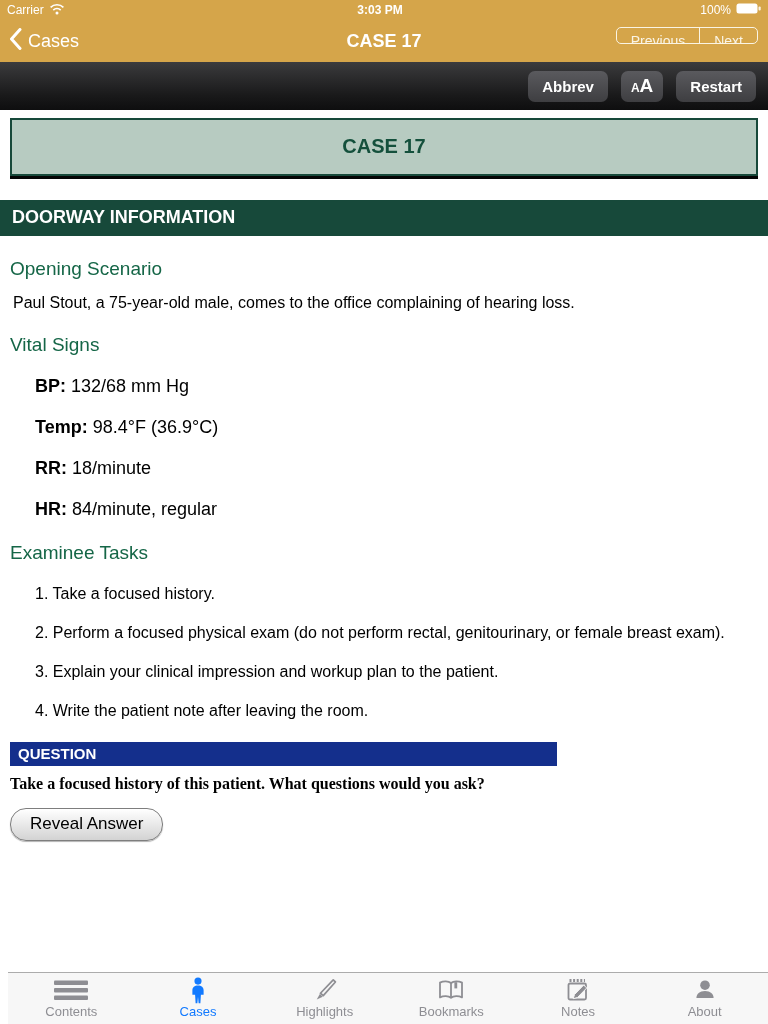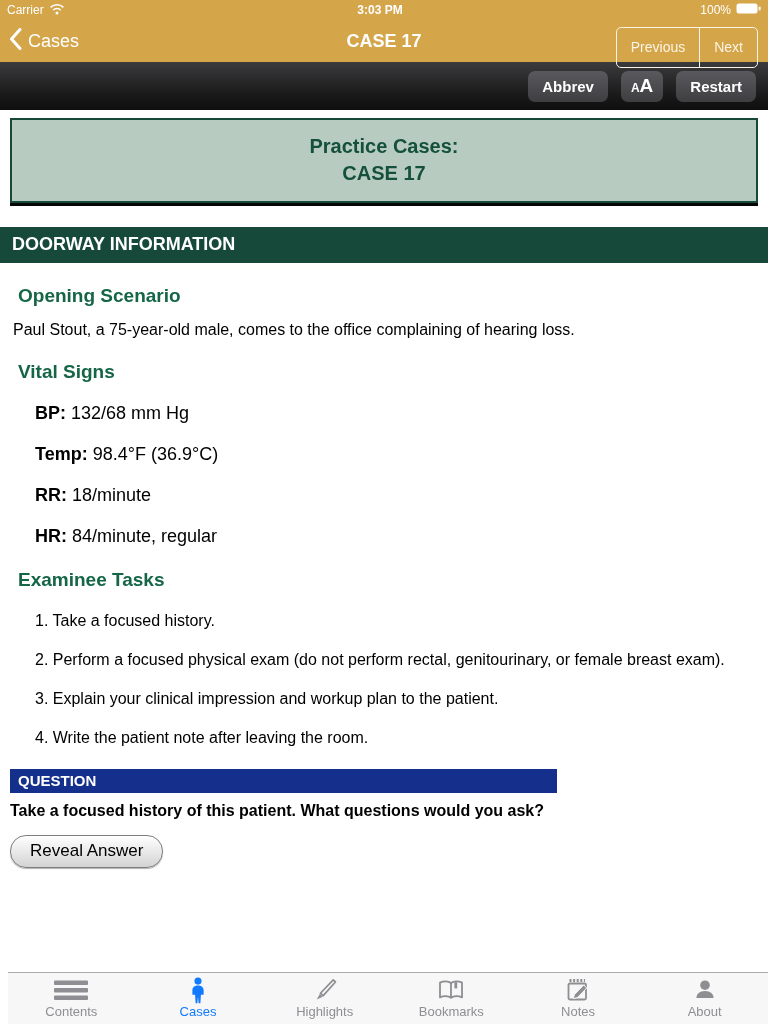--- a/index.html
+++ b/index.html
@@ -49,21 +49,21 @@
     position: absolute; left: 0; right: 0; text-align: center;
     color: #fff; font-size: 18px; font-weight: bold;
     pointer-events: none;
   }
   .seg-group {
     position: absolute; right: 10px; top: 7px;
     display: flex;
     border: 1px solid #FAF4E4;
     border-radius: 5px;
     overflow: hidden;
-    height: 41px;
+    height: 17px;
   }
   .seg-btn {
     background: transparent; border: none; color: #FAF4E4;
     font-size: 14px; padding: 0 14px; cursor: pointer;
     font-family: "Liberation Sans", sans-serif;
     line-height: 27px;
   }
   .seg-btn + .seg-btn { border-left: 1px solid #FAF4E4; }
 
   
@@ -112,22 +112,22 @@
     background: #17493A;
     color: #fff;
     font-weight: bold;
     font-size: 18px;
     padding: 7px 12px 8px;
   }
 
   .green-heading {
     color: #156647;
     font-size: 19px;
-    font-weight: bold;
-    margin: 22px 0 0 18px;
+    font-weight: normal;
+    margin: 22px 0 0 10px;
   }
   .para {
     font-size: 16px;
     color: #000;
     margin: 14px 10px 0 13px;
   }
   .vital-row {
     font-size: 18px;
     margin: 20px 16px 0 35px;
   }
@@ -142,20 +142,21 @@
     background: #142F8C;
     color: #fff;
     font-weight: bold;
     font-size: 15px;
     padding: 3px 8px 4px;
   }
   .question-text {
     font-weight: bold;
     font-size: 16px;
     margin: 9px 10px 0;
+    font-family: Liberation Serif, serif;
   }
   .reveal-btn {
     margin: 15px 0 0 10px;
     font-size: 17px;
     color: #000;
     background: linear-gradient(#ffffff, #d3d3d3);
     border: 1px solid #7e7e7e;
     border-radius: 16px;
     padding: 5px 19px 6px;
     cursor: pointer;
@@ -231,21 +232,20 @@
 
 <div class="toolbar">
   <button class="tool-btn">Abbrev</button>
   <button class="tool-btn aa"><span class="aa-small">A</span><span class="aa-large">A</span></button>
   <button class="tool-btn">Restart</button>
 </div>
 
 <div class="content">
 
   <div class="practice-box">
-    <div>Practice Cases:</div>
     <div>CASE 17</div>
   </div>
 
   <div class="doorway-bar">DOORWAY INFORMATION</div>
 
   <div class="green-heading">Opening Scenario</div>
   <div class="para">Paul Stout, a 75-year-old male, comes to the office complaining of hearing loss.</div>
 
   <div class="green-heading">Vital Signs</div>
   <div class="vital-row">

